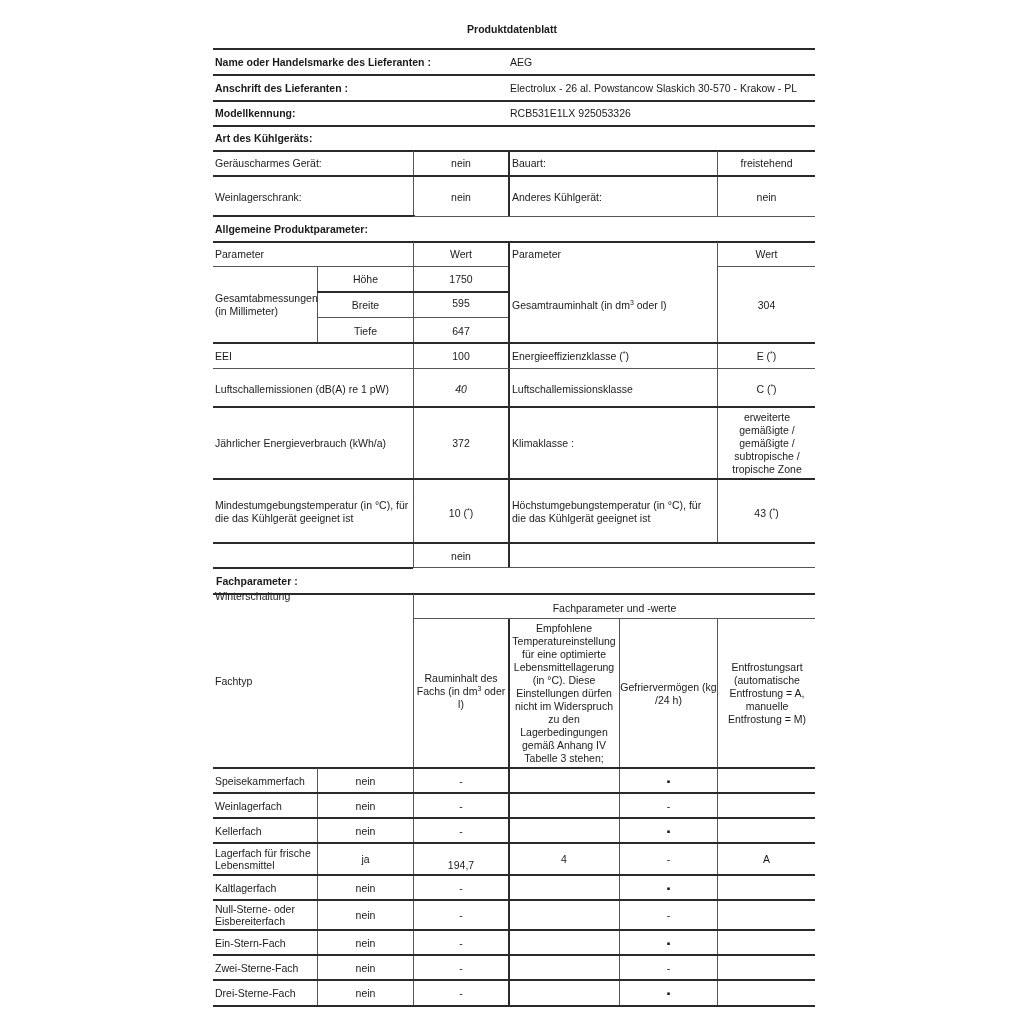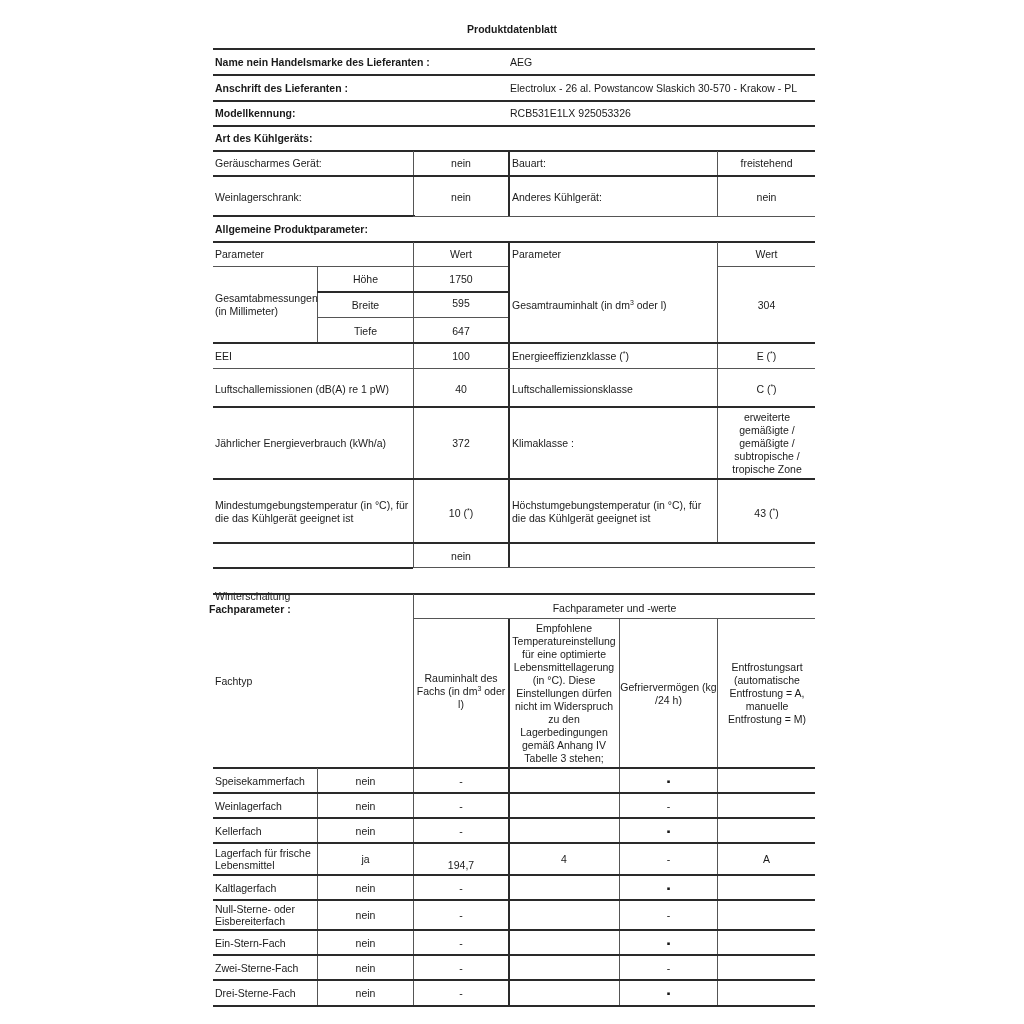--- a/index.html
+++ b/index.html
@@ -17,21 +17,21 @@
   .cell.center { justify-content: center; text-align: center; }
   .title { position: absolute; left: 0; width: 1024px; top: 23px; text-align: center; font-weight: bold; font-size: 10.5px; }
   sup { font-size: 7px; line-height: 0; }
 </style>
 </head>
 <body>
 
 <div class="title">Produktdatenblatt</div>
 
 <div class="hl" style="left:213px; width:602px; top:48px;"></div>
-<div class="t b" style="left:215px; top:56px;">Name nein Handelsmarke des Lieferanten :</div>
+<div class="t b" style="left:215px; top:56px;">Name oder Handelsmarke des Lieferanten :</div>
 <div class="t" style="left:510px; top:56px;">AEG</div>
 <div class="hl" style="left:213px; width:602px; top:74px;"></div>
 <div class="t b" style="left:215px; top:82px;">Anschrift des Lieferanten :</div>
 <div class="t" style="left:510px; top:82px;">Electrolux - 26 al. Powstancow Slaskich 30-570 - Krakow - PL</div>
 <div class="hl" style="left:213px; width:602px; top:100px;"></div>
 <div class="t b" style="left:215px; top:107px;">Modellkennung:</div>
 <div class="t" style="left:510px; top:107px;">RCB531E1LX 925053326</div>
 <div class="hl" style="left:213px; width:602px; top:125px;"></div>
 <div class="t b" style="left:215px; top:132px;">Art des Kühlgeräts:</div>
 
@@ -83,21 +83,21 @@
 
 <div class="hl" style="left:213px; width:602px; top:342px;"></div>
 
 <div class="t" style="left:215px; top:350px;">EEI</div>
 <div class="t c" style="left:414px; width:94px; top:350px;">100</div>
 <div class="t" style="left:512px; top:350px;"><span>Energieeffizienzklasse (</span><sup>*</sup><span>)</span></div>
 <div class="t c" style="left:718px; width:97px; top:350px;"><span>E (</span><sup>*</sup><span>)</span></div>
 <div class="hl thin" style="left:213px; width:602px; top:368px;"></div>
 
 <div class="t" style="left:215px; top:383px;">Luftschallemissionen (dB(A) re 1 pW)</div>
-<div class="t c" style="left:414px; width:94px; top:383px;">40</div>
+<div class="t c" style="left:414px; width:94px; top:383px;font-style:italic;">40</div>
 <div class="t" style="left:512px; top:383px;">Luftschallemissionsklasse</div>
 <div class="t c" style="left:718px; width:97px; top:383px;"><span>C (</span><sup>*</sup><span>)</span></div>
 <div class="hl" style="left:213px; width:602px; top:406px;"></div>
 
 <div class="t" style="left:215px; top:437px;">Jährlicher Energieverbrauch (kWh/a)</div>
 <div class="t c" style="left:414px; width:94px; top:437px;">372</div>
 <div class="t" style="left:512px; top:437px;">Klimaklasse :</div>
 <div class="t c wrap" style="left:724px; width:86px; top:411px;">erweiterte gemäßigte / gemäßigte / subtropische / tropische Zone</div>
 <div class="hl" style="left:213px; width:602px; top:478px;"></div>
 
@@ -105,21 +105,21 @@
 <div class="t c" style="left:414px; width:94px; top:507px;"><span>10 (</span><sup>*</sup><span>)</span></div>
 <div class="t wrap" style="left:512px; width:200px; top:499px;">Höchstumgebungstemperatur (in °C), für die das Kühlgerät geeignet ist</div>
 <div class="t c" style="left:718px; width:97px; top:507px;"><span>43 (</span><sup>*</sup><span>)</span></div>
 <div class="hl" style="left:213px; width:602px; top:542px;"></div>
 
 <div class="t" style="left:215px; top:550px;margin-top:40px;">Winterschaltung</div>
 <div class="t c" style="left:414px; width:94px; top:550px;">nein</div>
 <div class="hl" style="left:213px; width:200px; top:567px;"></div>
 <div class="hl thin" style="left:413px; width:402px; top:567px;"></div>
 
-<div class="t b" style="left:209px; top:575px;margin-top:28px;">Fachparameter :</div>
+<div class="t b" style="left:216px; top:575px;">Fachparameter :</div>
 
 <div class="hl" style="left:213px; width:602px; top:593px;"></div>
 <div class="vl" style="left:413px; top:594px; height:412px;"></div>
 <div class="t c" style="left:414px; width:401px; top:602px;">Fachparameter und -werte</div>
 <div class="hl thin" style="left:413px; width:402px; top:618px;"></div>
 <div class="vl thick" style="left:508px; top:619px; height:387px;"></div>
 <div class="vl" style="left:619px; top:619px; height:387px;"></div>
 <div class="vl" style="left:717px; top:619px; height:387px;"></div>
 
 <div class="t" style="left:215px; top:675px;">Fachtyp</div>

